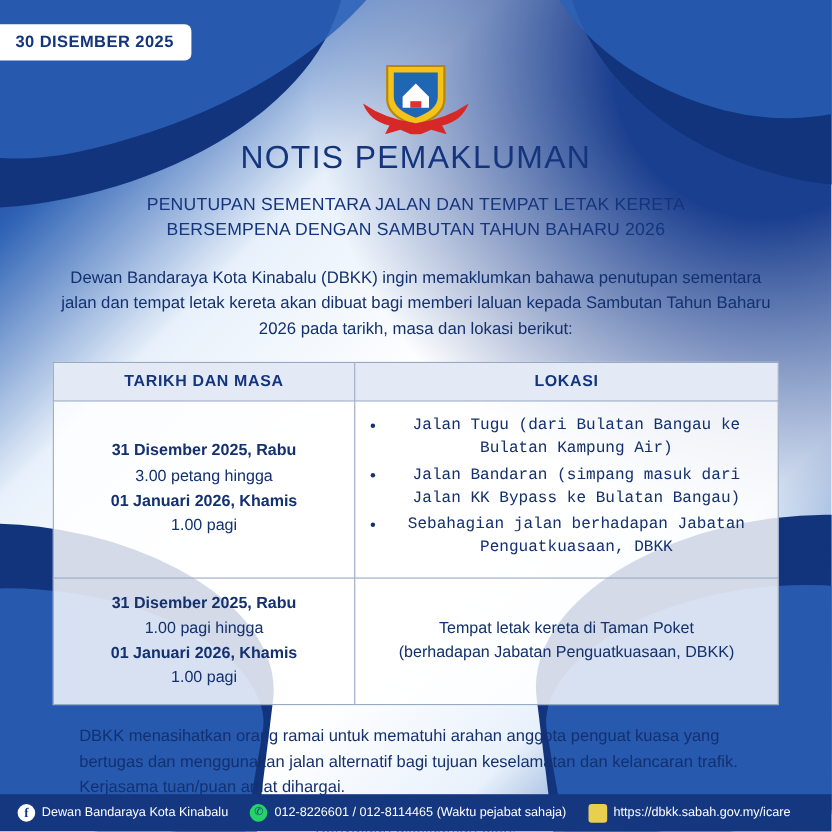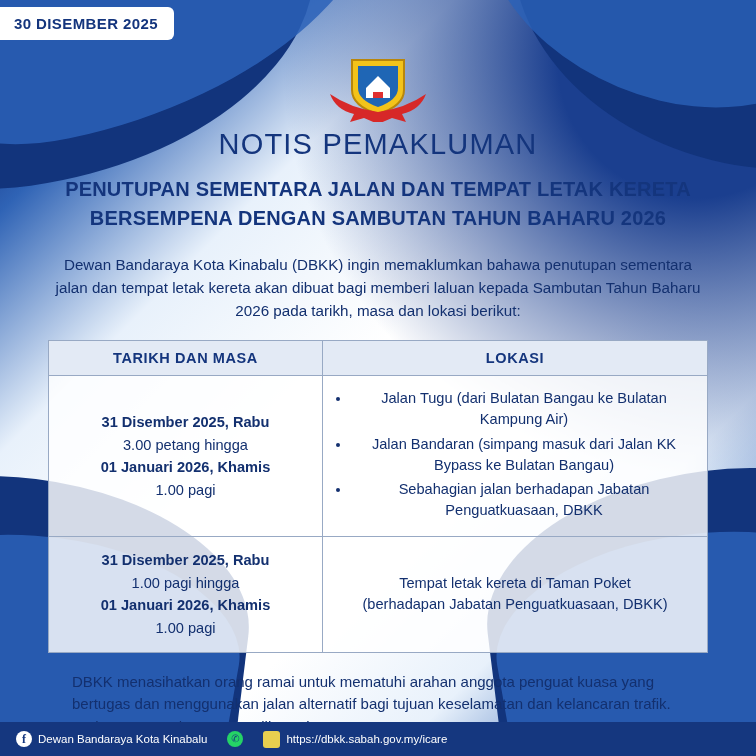--- a/index.html
+++ b/index.html
@@ -102,21 +102,21 @@
     width: 410px;
     height: 215px;
     background: #2b62b8;
     opacity: 0.85;
     border-radius: 45% 55% 0 0;
     transform: rotate(-10deg);
   }
 
   .date-badge {
     position: absolute;
-    top: 7px;
+    top: 22px;
     left: 0;
     background: #ffffff;
     color: #14357d;
     font-weight: bold;
     font-size: 15px;
     letter-spacing: 0.4px;
     padding: 8px 16px 8px 14px;
     border-radius: 0 6px 6px 0;
     z-index: 10;
   }
@@ -142,22 +142,22 @@
 
   .title {
     color: #14357d;
     font-size: 29px;
     font-weight: normal;
     letter-spacing: 1.2px;
     margin: 0 0 14px 0;
   }
   .subtitle {
     color: #14357d;
-    font-size: 20px;
-    font-weight: bold;
+    font-size: 16px;
+    font-weight: normal;
     line-height: 1.45;
     letter-spacing: 0.2px;
     margin: 1px 0 20px 0;
   }
 
   .body-text {
     color: #13306f;
     font-size: 15.2px;
     line-height: 1.52;
     text-align: center;
@@ -190,20 +190,21 @@
   .col-date { width: 274px; }
   .cell-date {
     text-align: center;
     line-height: 1.55;
   }
   .cell-date .bold { font-weight: bold; }
   .cell-loc ul {
     margin: 0;
     padding-left: 18px;
     line-height: 1.45;
+    font-family: Liberation Mono, monospace;
   }
   .cell-loc li { margin-bottom: 3px; }
   .cell-loc .centered {
     text-align: center;
     line-height: 1.5;
   }
 
   .closing {
     color: #13306f;
     font-size: 15px;
@@ -347,19 +348,20 @@
 
   </div>
 
   <div class="footer">
     <div class="item">
       <span class="fb-icon">f</span>
       <span>Dewan Bandaraya Kota Kinabalu</span>
     </div>
     <div class="item">
       <span class="wa-icon">✆</span>
+      <span>012-8226601 / 012-8114465 (Waktu pejabat sahaja)</span>
     </div>
     <div class="item">
       <span class="web-icon"></span>
       <span>https://dbkk.sabah.gov.my/icare</span>
     </div>
   </div>
 </div>
 
 </body></html>

